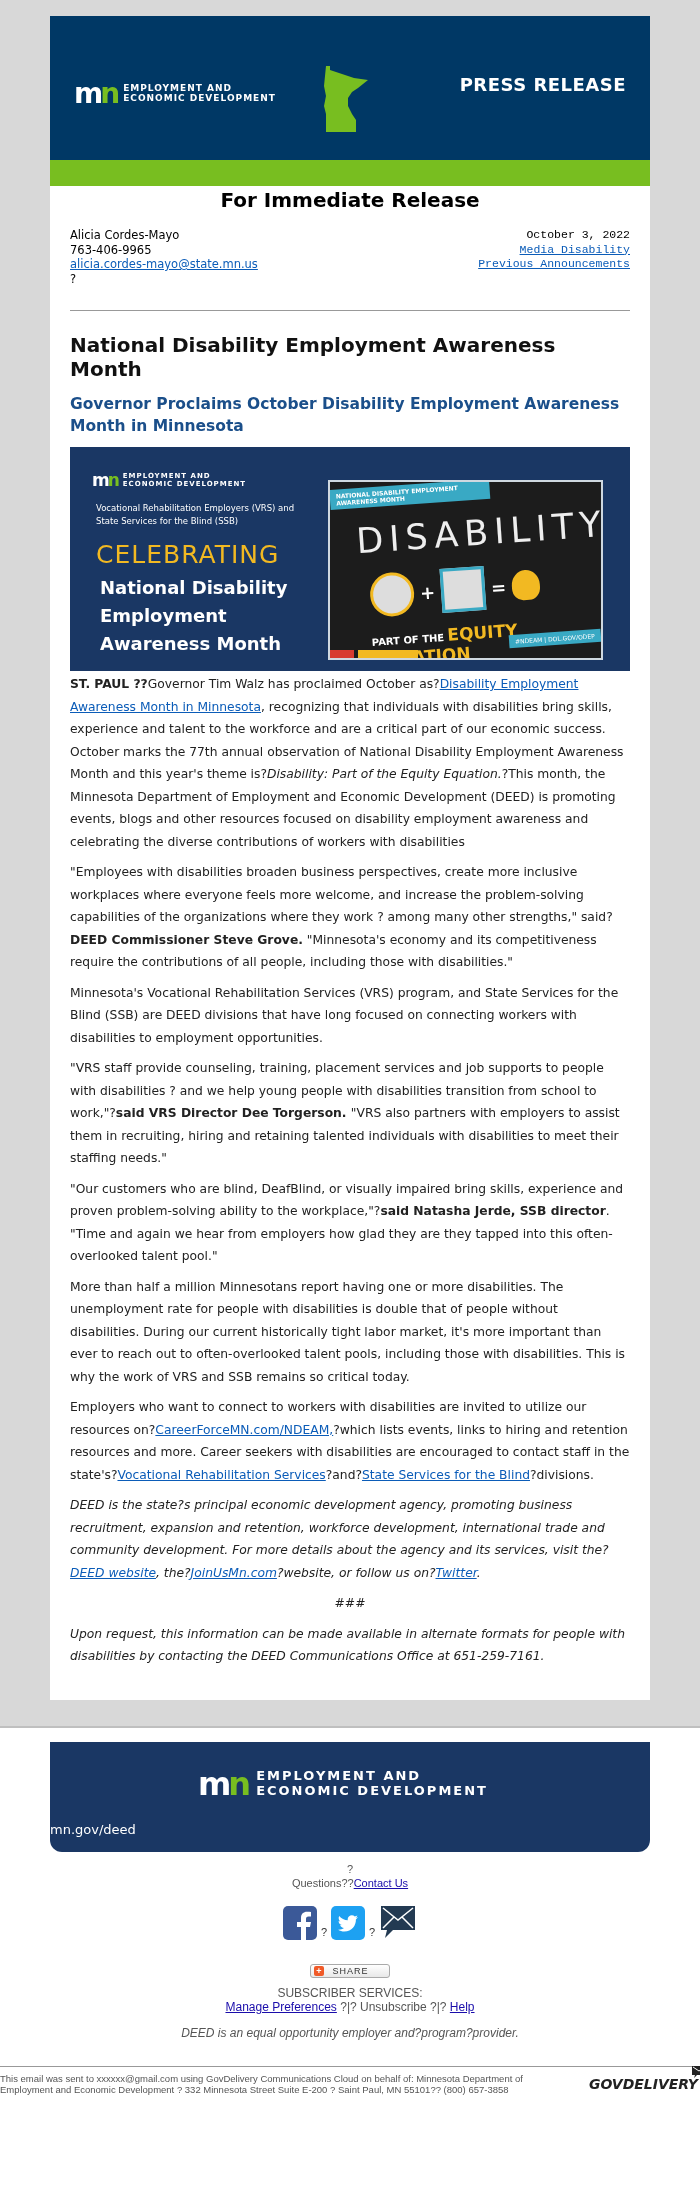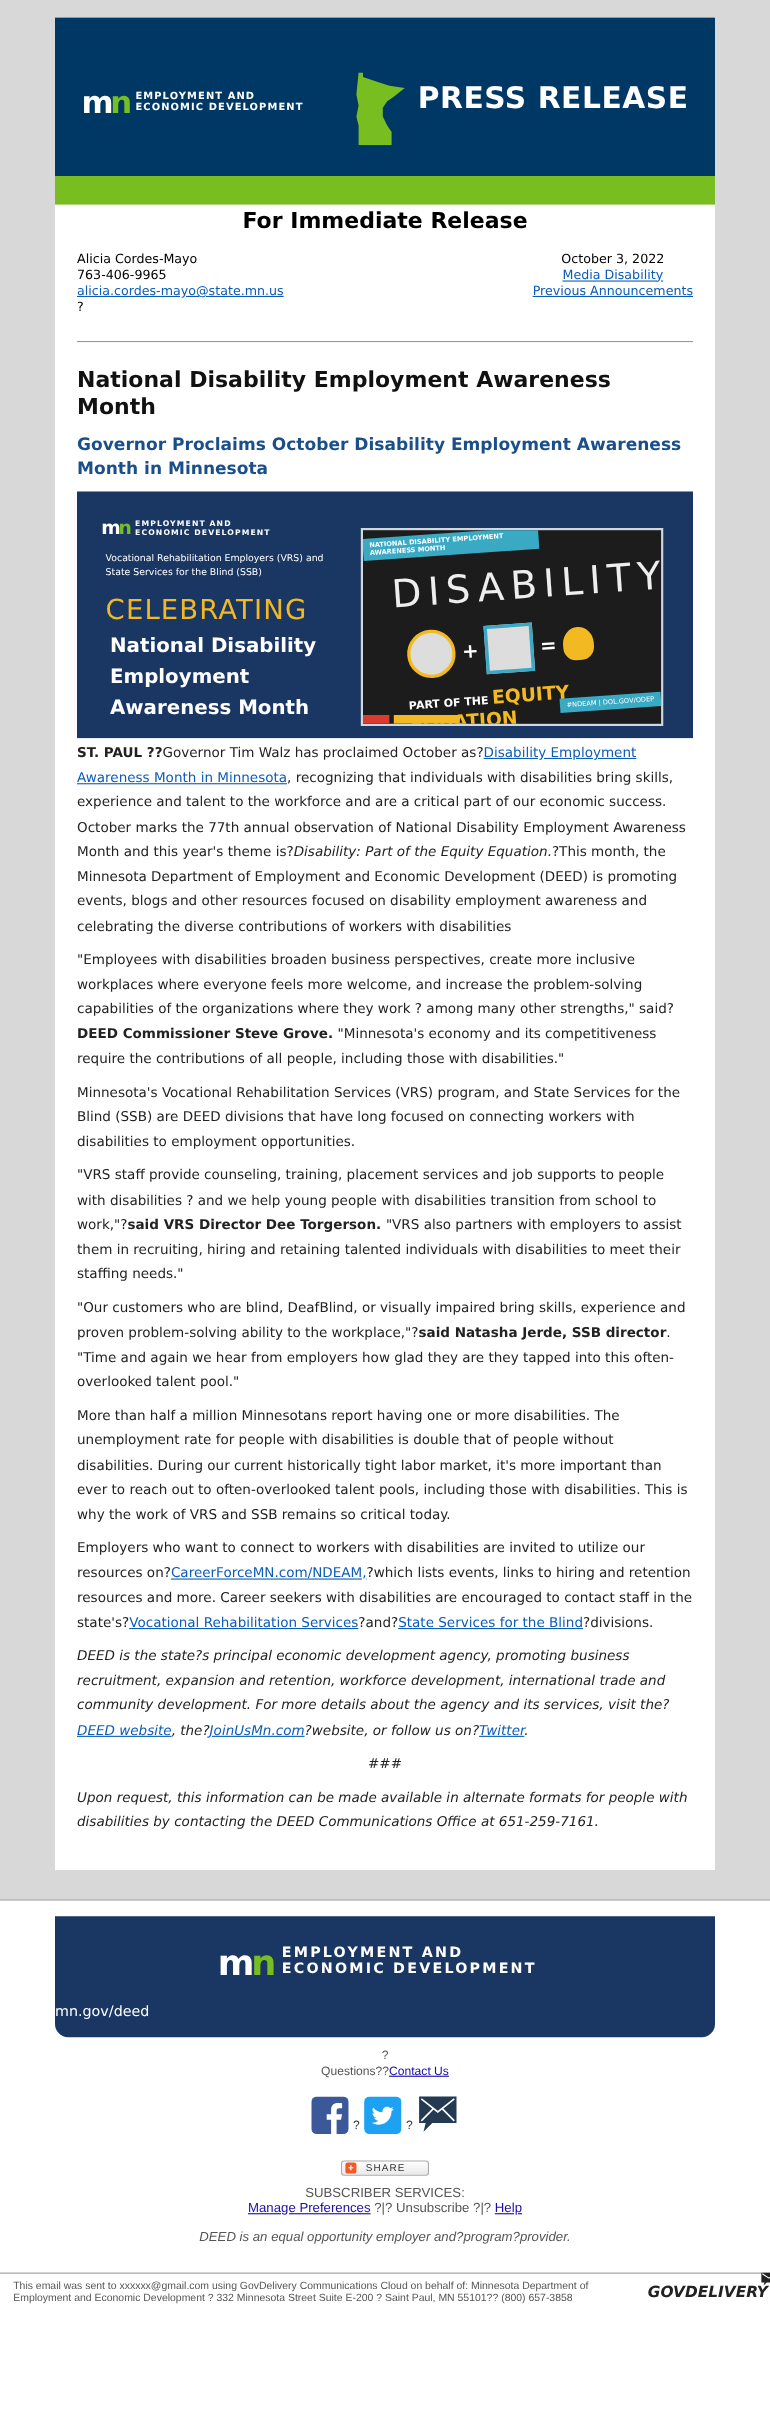--- a/index.html
+++ b/index.html
@@ -13,27 +13,27 @@
     .banner { background: #003865; height: 144px; position: relative; }
     .banner-green { background: #78be20; height: 26px; }
     .logo { position: absolute; display: flex; align-items: center; }
     .mn-letter { color: #fff; font-family: "DejaVu Sans", sans-serif; font-weight: bold; letter-spacing: -3px; line-height: 1; }
     .mn-letter .green { color: #78be20; }
     .logo-text { color: #fff; font-family: "DejaVu Sans", sans-serif; font-weight: bold; letter-spacing: 1px; line-height: 1.1; }
     .banner .logo { left: 24px; top: 64px; }
     .banner .mn-letter { font-size: 28px; }
     .banner .logo-text { font-size: 9px; margin-left: 6px; }
     .mn-state { position: absolute; left: 272px; top: 50px; }
-    .press-release { position: absolute; right: 24px; top: 58px; color: #fff; font-family: "DejaVu Sans", sans-serif; font-weight: bold; font-size: 27px; letter-spacing: 0.5px; }
+    .press-release { position: absolute; right: 24px; top: 58px; color: #fff; font-family: "DejaVu Sans", sans-serif; font-weight: bold; font-size: 18px; letter-spacing: 0.5px; }
 
     .content { padding: 0 20px 24px 20px; font-family: "DejaVu Sans", sans-serif; }
     .release-title { text-align: center; font-size: 20px; font-weight: bold; padding: 2px 0 16px 0; }
     .contact-row { display: flex; justify-content: space-between; font-size: 11.5px; line-height: 14.5px; }
     .contact-left { text-align: left; }
-    .contact-right { text-align: center; }
+    .contact-right { text-align: right; font-family: Liberation Mono, monospace; }
     a, .link { color: #0b5cb8; text-decoration: underline; }
     .hr { border-top: 1px solid #999; margin: 24px 0 22px 0; }
 
     .headline { font-size: 20px; font-weight: bold; color: #111; margin-bottom: 12px; }
     .subhead { font-size: 15.5px; font-weight: bold; color: #1b4f8a; line-height: 22px; margin-bottom: 10px; }
 
     
     .hero { background: #1a3764; height: 224px; position: relative; border-top: 3px solid #1a3764; }
     .hero .logo { left: 22px; top: 22px; }
     .hero .mn-letter { font-size: 17px; letter-spacing: -2px; }
@@ -72,21 +72,21 @@
     .foot { text-align: center; font-family: "Liberation Sans", sans-serif; font-size: 11px; color: #555; }
     .foot a { color: #1a0dab; text-decoration: underline; }
     .foot-q { margin-top: 10px; line-height: 14px; }
     .social { display: flex; justify-content: center; align-items: flex-end; gap: 4px; margin-top: 14px; }
     .social-sep { font-size: 11px; color: #333; padding-bottom: 2px; }
     .share-btn { display: inline-flex; align-items: center; gap: 8px; border: 1px solid #aaa; border-radius: 3px; background: linear-gradient(#fff, #e8e8e8); padding: 1px 20px 1px 3px; font-size: 9px; letter-spacing: 1px; color: #333; margin-top: 24px; }
     .share-plus { width: 10px; height: 10px; background: #f05a28; color: #fff; font-size: 9px; line-height: 10px; text-align: center; border-radius: 2px; font-weight: bold; }
     .subs { margin-top: 8px; font-size: 12px; line-height: 14px; }
     .equal { margin-top: 12px; font-style: italic; font-size: 12px; }
     .bottom-hr { border-top: 1px solid #999; margin-top: 26px; }
-    .bottom-row { display: flex; justify-content: space-between; align-items: center; padding: 6px 0 0 12px; }
+    .bottom-row { display: flex; justify-content: space-between; align-items: center; padding: 6px 0 0 0; }
     .bottom-text { font-family: "Liberation Sans", sans-serif; font-size: 9.5px; line-height: 11px; color: #555; text-align: left; width: 560px; }
     .govdelivery { font-family: "DejaVu Sans", sans-serif; font-weight: bold; font-style: italic; font-size: 14px; color: #222; margin-right: 2px; position: relative; }
   </style>
 </head>
 <body>
 
 <div class="outer-bg">
   <div class="card">
 
     <div class="banner">

